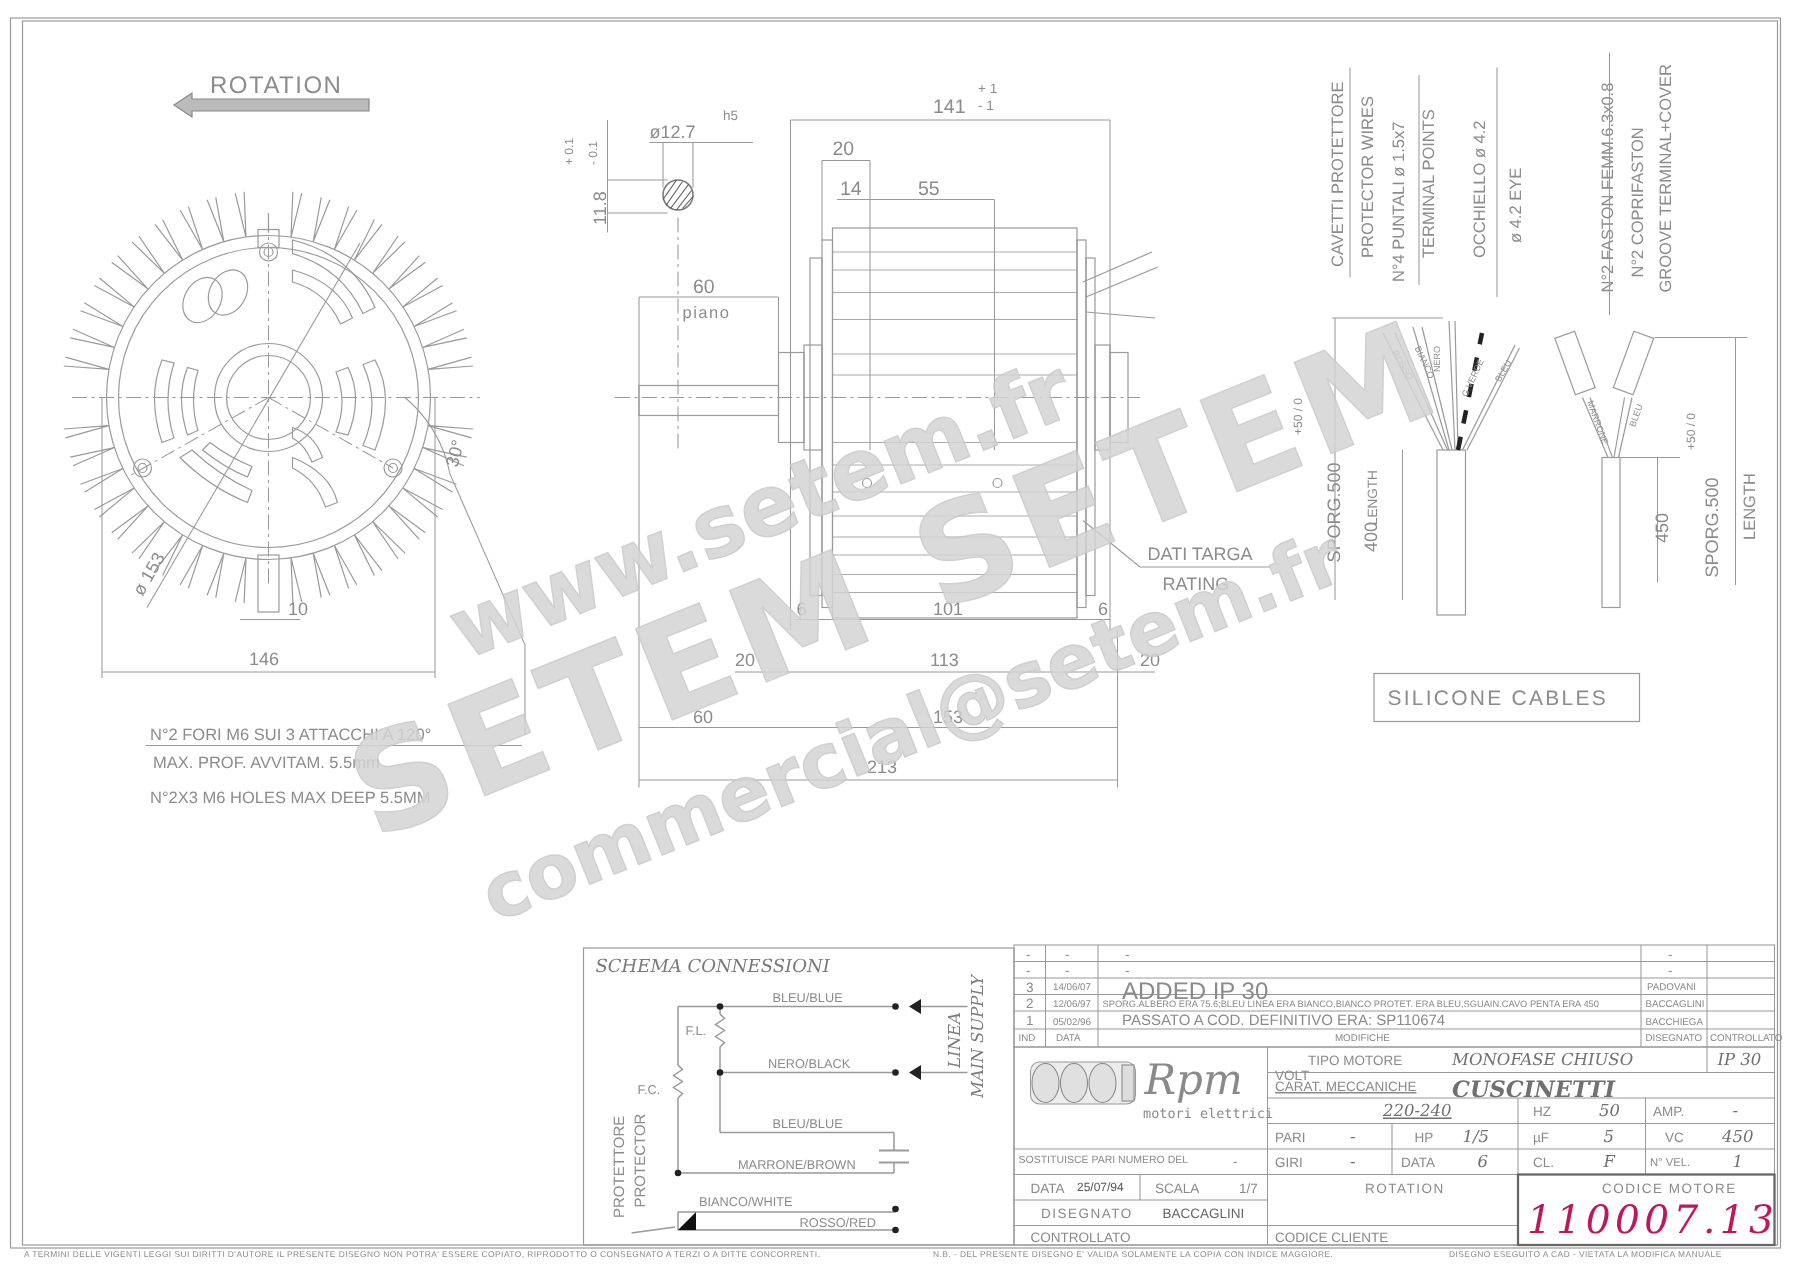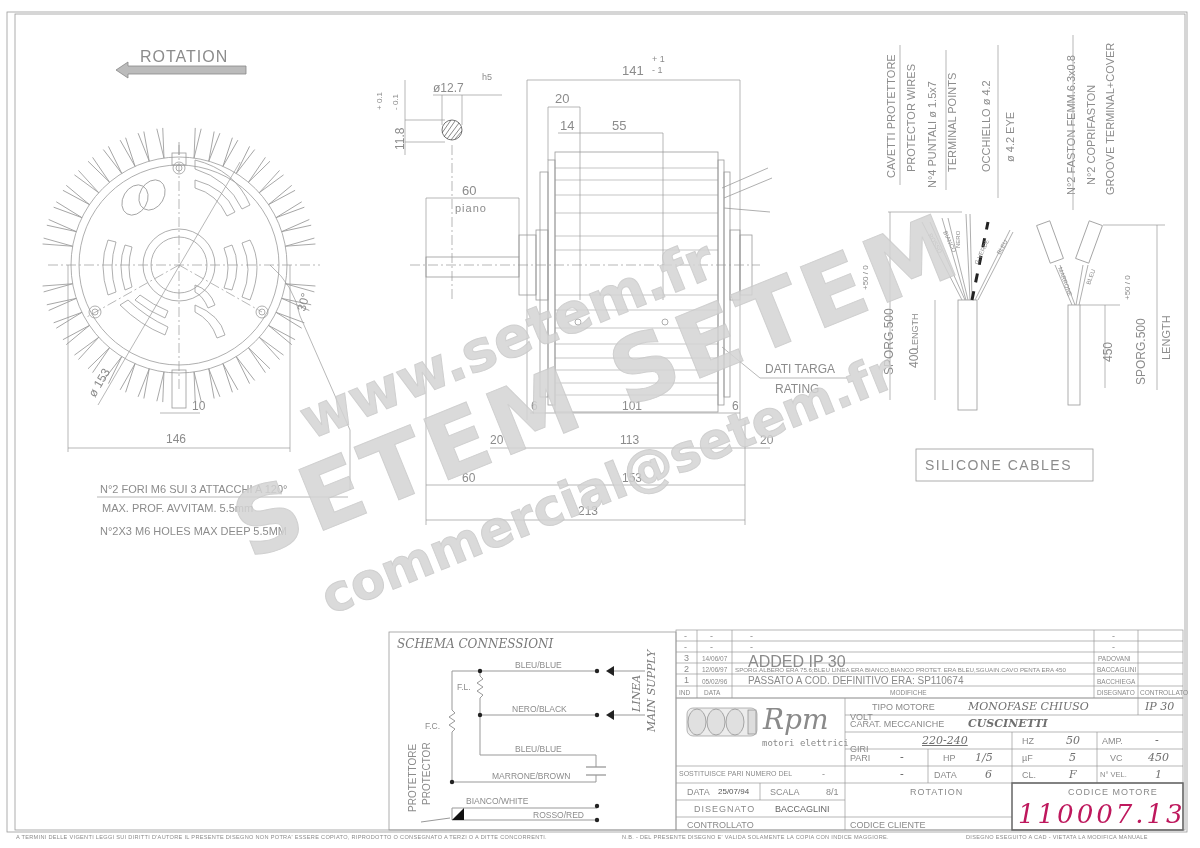--- a/index.html
+++ b/index.html
@@ -430,54 +430,54 @@
 </div>
 
 <div>
   <div class="tbi" style="left:763px;top:703px;font-size:28px;color:#8a8a8a;">Rpm</div>
   <div class="tb" style="left:762px;top:738px;font-size:9px;font-family:'DejaVu Sans Mono',monospace;">motori elettrici</div>
 
   <div class="tb" style="left:872px;top:702px;">TIPO MOTORE</div>
   <div class="tbi" style="left:968px;top:700px;font-size:11px;">MONOFASE CHIUSO</div>
   <div class="tbi" style="left:1145px;top:700px;font-size:11px;">IP 30</div>
 
-  <div class="tb" style="left:850px;top:719px;">CARAT. MECCANICHE</div>
-  <div class="tbi" style="left:968px;top:717px;font-size:11px;font-weight:bold;">CUSCINETTI</div>
+  <div class="tb" style="left:850px;top:719px;text-decoration:underline;">CARAT. MECCANICHE</div>
+  <div class="tbi" style="left:968px;top:717px;font-size:15px;font-weight:bold;">CUSCINETTI</div>
 
   <div class="tb" style="left:850px;top:712px;">VOLT</div>
   <div class="tbi" style="left:922px;top:734px;font-size:11px;text-decoration:underline;">220-240</div>
   <div class="tb" style="left:1022px;top:736px;">HZ</div>
   <div class="tbi" style="left:1066px;top:734px;font-size:11px;">50</div>
   <div class="tb" style="left:1102px;top:736px;">AMP.</div>
   <div class="tbi" style="left:1155px;top:734px;font-size:11px;">-</div>
 
   <div class="tb" style="left:850px;top:753px;">PARI</div>
   <div class="tbi" style="left:900px;top:751px;font-size:11px;">-</div>
   <div class="tb" style="left:943px;top:753px;">HP</div>
   <div class="tbi" style="left:975px;top:751px;font-size:11px;">1/5</div>
   <div class="tb" style="left:1022px;top:753px;">µF</div>
   <div class="tbi" style="left:1069px;top:751px;font-size:11px;">5</div>
   <div class="tb" style="left:1110px;top:753px;">VC</div>
   <div class="tbi" style="left:1148px;top:751px;font-size:11px;">450</div>
 
   <div class="tb" style="left:679px;top:770px;font-size:7px;">SOSTITUISCE PARI NUMERO DEL</div>
   <div class="tb" style="left:822px;top:769px;">-</div>
-  <div class="tb" style="left:850px;top:744px;">GIRI</div>
+  <div class="tb" style="left:850px;top:770px;">GIRI</div>
   <div class="tbi" style="left:900px;top:768px;font-size:11px;">-</div>
   <div class="tb" style="left:934px;top:770px;">DATA</div>
   <div class="tbi" style="left:985px;top:768px;font-size:11px;">6</div>
   <div class="tb" style="left:1022px;top:770px;">CL.</div>
   <div class="tbi" style="left:1069px;top:768px;font-size:11px;">F</div>
   <div class="tb" style="left:1100px;top:770px;font-size:7.5px;">N° VEL.</div>
   <div class="tbi" style="left:1155px;top:768px;font-size:11px;">1</div>
 
   <div class="tb" style="left:687px;top:787px;">DATA</div>
   <div class="tb" style="left:718px;top:787px;font-size:8px;color:#555;text-align:right;">25/07/94</div>
   <div class="tb" style="left:770px;top:787px;">SCALA</div>
-  <div class="tb" style="left:826px;top:787px;">8/1</div>
+  <div class="tb" style="left:826px;top:787px;">1/7</div>
 
   <div class="tb" style="left:694px;top:804px;letter-spacing:1px;">DISEGNATO</div>
   <div class="tb" style="left:775px;top:804px;color:#666;">BACCAGLINI</div>
   <div class="tb" style="left:687px;top:820px;">CONTROLLATO</div>
 
   <div class="tb" style="left:910px;top:787px;letter-spacing:1px;">ROTATION</div>
   <div class="tb" style="left:850px;top:820px;">CODICE CLIENTE</div>
 
   <div class="tb" style="left:1068px;top:787px;letter-spacing:1px;text-align:right;">CODICE MOTORE</div>
   <div class="tbi" style="left:1018px;top:799px;font-size:26px;letter-spacing:3px;color:#be185d;">110007.13</div>

